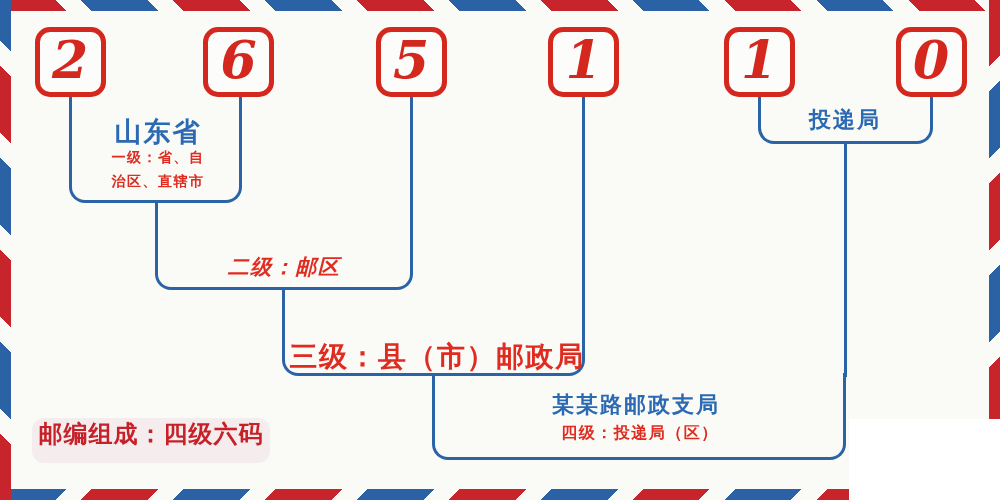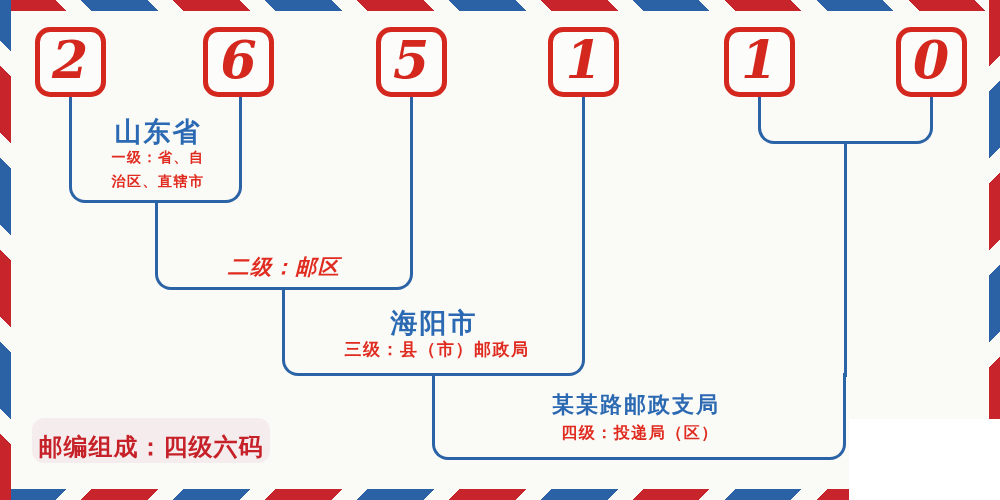--- a/index.html
+++ b/index.html
@@ -71,30 +71,30 @@
     font-family:"DejaVu Serif", serif; font-weight:bold;
     color:#2b6ab3; letter-spacing:2px;
   }
   .red-desc {
     font-weight:bold; color:#e02b20; letter-spacing:1.5px;
   }
   .lbl-region1 { left:158px; top:114px; font-size:27px; }
   .lbl-desc1   { left:158px; top:146px; font-size:14px; line-height:23.5px; }
   .lbl-desc2   { left:284px; top:253px; font-size:21px;font-style:italic; }
   .lbl-region3 { left:434px; top:305px; font-size:27px; }
-  .lbl-desc3   { left:437px; top:338px; font-size:17px; }
+  .lbl-desc3   { left:437px; top:338px; font-size:28px; }
   .lbl-region4 { left:636px; top:390px; font-size:22px; }
   .lbl-desc4   { left:640px; top:423px; font-size:16px; }
   .lbl-delivery{ left:845px; top:105px; font-size:22px; }
 
   
   .note-pill {
     position:absolute; left:32px; top:418px; width:238px; height:45px;
     background:#f5eded; border-radius:12px; z-index:3;
-    display:flex; align-items:flex-end; justify-content:center;
+    display:flex; align-items:flex-start; justify-content:center;
   }
   .note-pill .note-text {
     font-family:"DejaVu Serif", serif; font-weight:bold;
     font-size:24px; color:#c62028; letter-spacing:1px; white-space:nowrap;
   }
 
   
   .white-patch {
     position:absolute; left:849px; top:419px; width:151px; height:81px;
     background:#ffffff; z-index:4;
@@ -137,24 +137,24 @@
   <div class="vseg s3"></div>
   <div class="vseg s4"></div>
   <div class="vseg sE"></div>
 
   <div class="lbl blue-region lbl-region1">山东省</div>
   <div class="lbl red-desc lbl-desc1">
     <span style="display:block">一级：省、自</span>
     <span style="display:block">治区、直辖市</span>
   </div>
   <div class="lbl red-desc lbl-desc2">二级：邮区</div>
-  <div class="lbl blue-region lbl-region3">海阳市</div>
   <div class="lbl red-desc lbl-desc3">三级：县（市）邮政局</div>
   <div class="lbl blue-region lbl-region4">某某路邮政支局</div>
   <div class="lbl red-desc lbl-desc4">四级：投递局（区）</div>
+  <div class="lbl blue-region lbl-delivery">投递局</div>
 
   <div class="note-pill">
     <span class="note-text">邮编组成：四级六码</span>
   </div>
 
   <div class="white-patch"></div>
 
 </div>
 
 </body></html>

